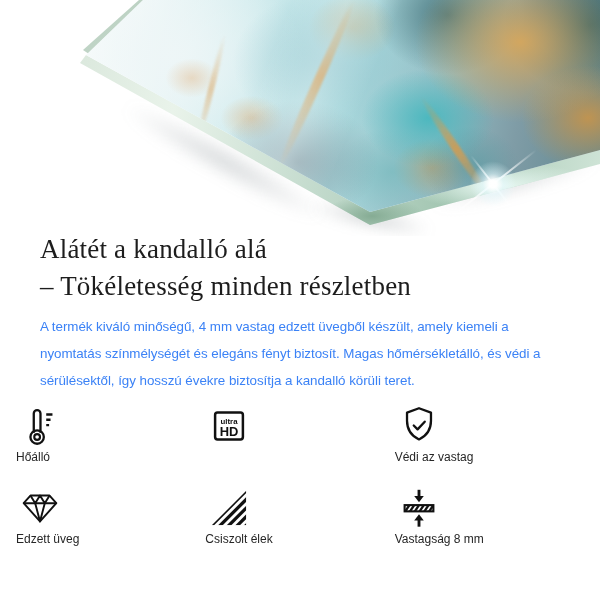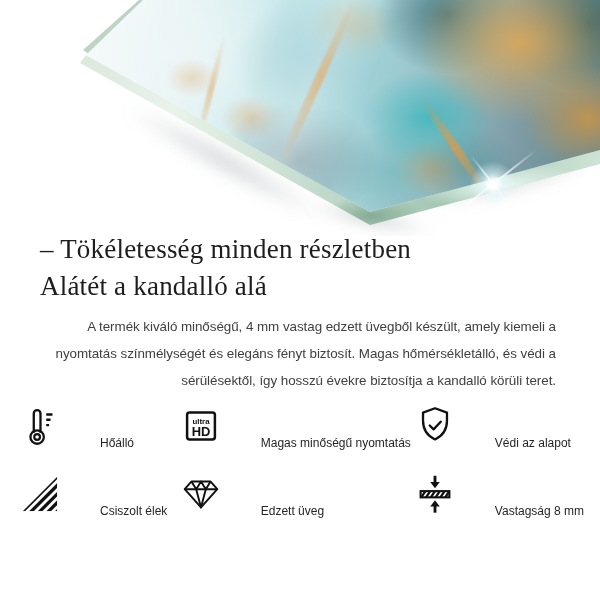--- a/index.html
+++ b/index.html
@@ -65,26 +65,26 @@
   .sparkle .ray1 { left:-55px; top:-1.2px; width:110px; height:2.4px; transform:rotate(-38deg);
         background:linear-gradient(90deg, rgba(255,255,255,0), rgba(255,255,255,.95) 42% 58%, rgba(255,255,255,0)); }
   .sparkle .ray2 { left:-36px; top:-1.2px; width:72px; height:2.4px; transform:rotate(52deg);
         background:linear-gradient(90deg, rgba(255,255,255,0), rgba(255,255,255,.9) 42% 58%, rgba(255,255,255,0)); }
 
   
   .title { position:absolute; left:40px; top:231px; color:#1d1d1d;
            font-family:"Liberation Serif", serif; font-weight:400;
            font-size:27px; line-height:37px; letter-spacing:.2px; }
   .description { position:absolute; left:40px; top:313px; width:516px;
-           font-size:13.4px; line-height:27px; color:#404040; letter-spacing:-.05px;text-align:right; }
+           font-size:13.4px; line-height:27px; color:#3b82f6; letter-spacing:-.05px; }
 
   
   .features { position:absolute; left:16px; top:402px; width:568px;
               display:grid; grid-template-columns:1fr 1fr 1fr; row-gap:20px; }
-  .feature { display:flex; flex-direction:row; align-items:flex-end;gap:36px; }
+  .feature { display:flex; flex-direction:column; align-items:flex-start; }
   .icon-box { height:48px; width:48px; display:flex; align-items:center; justify-content:center; }
   .feature-label { font-size:12px; color:#262626; white-space:nowrap; }
   svg { display:block; }
 </style>
 </head>
 <body>
 
 <div class="page">
 
   <div class="hero">
@@ -100,22 +100,22 @@
       <div class="gloss"></div>
     </div>
     <div class="sparkle">
       <div class="ray ray1"></div>
         <div class="ray ray2"></div>
         <div class="glow"></div>
     </div>
   </div>
 
   <h2 class="title">
+    <div>Alátét a kandalló alá</div>
     <div>– Tökéletesség minden részletben</div>
-    <div>Alátét a kandalló alá</div>
   </h2>
 
   <p class="description">A termék kiváló minőségű, 4 mm vastag edzett üvegből készült, amely kiemeli a nyomtatás színmélységét és elegáns fényt biztosít. Magas hőmérsékletálló, és védi a sérülésektől, így hosszú évekre biztosítja a kandalló körüli teret.</p>
 
   <div class="features">
 
     <div class="feature">
       <div class="icon-box">
         <svg width="46" height="46" viewBox="0 0 48 48" fill="none" stroke="#111" stroke-width="2.4">
           <path d="M17.5 31 V11 a3.5 3.5 0 0 1 7 0 V31"></path>
@@ -128,63 +128,62 @@
     </div>
 
     <div class="feature">
       <div class="icon-box">
         <svg width="46" height="46" viewBox="0 0 48 48">
           <rect x="9.5" y="10" width="29" height="28" rx="2.5" fill="none" stroke="#111" stroke-width="2.6"></rect>
           <text x="24" y="21.5" text-anchor="middle" font-size="8.2" font-weight="700" font-family="'Liberation Sans',sans-serif" fill="#111">ultra</text>
           <text x="24" y="34" text-anchor="middle" font-size="13.5" font-weight="700" font-family="'Liberation Sans',sans-serif" fill="#111">HD</text>
         </svg>
       </div>
-      <div class="feature-label">Magas minőségű nyomtatás</div>
     </div>
 
     <div class="feature">
       <div class="icon-box">
         <svg width="46" height="46" viewBox="0 0 48 48" fill="none" stroke="#111" stroke-width="2.4" stroke-linecap="round" stroke-linejoin="round">
           <path d="M24 5.5 L36.5 10 v8.5 c0 9.8 -5.2 16 -12.5 19.5 C16.6 34.5 11.5 28.3 11.5 18.5 V10 Z"></path>
           <path d="M18.5 23.5 l4 4 L30 19.5"></path>
         </svg>
       </div>
-      <div class="feature-label">Védi az alapot</div>
+      <div class="feature-label">Védi az vastag</div>
+    </div>
+
+    <div class="feature">
+      <div class="icon-box">
+        <svg width="46" height="46" viewBox="0 0 48 48" fill="none" stroke="#111" stroke-width="2" stroke-linejoin="round">
+          <polygon points="14,11 34,11 41,19 24,38 7,19"></polygon>
+          <path d="M7 19 H41"></path>
+          <path d="M14 11 L19 19 L24 11 L29 19 L34 11"></path>
+          <path d="M19 19 L24 38 L29 19"></path>
+        </svg>
+      </div>
+      <div class="feature-label">Edzett üveg</div>
     </div>
 
     <div class="feature">
       <div class="icon-box">
         <svg width="46" height="46" viewBox="0 0 48 48">
           <defs>
               <clipPath id="triClip">
                 <polygon points="6,42 42,6 42,42"></polygon>
               </clipPath>
             </defs>
           <g clip-path="url(#triClip)" stroke="#111" stroke-width="3.4">
             <line x1="2" y1="46" x2="46" y2="2"></line>
             <line x1="11" y1="46" x2="46" y2="11"></line>
             <line x1="20" y1="46" x2="46" y2="20"></line>
             <line x1="29" y1="46" x2="46" y2="29"></line>
             <line x1="38" y1="46" x2="46" y2="38"></line>
           </g>
         </svg>
       </div>
       <div class="feature-label">Csiszolt élek</div>
-    </div>
-
-    <div class="feature">
-      <div class="icon-box">
-        <svg width="46" height="46" viewBox="0 0 48 48" fill="none" stroke="#111" stroke-width="2" stroke-linejoin="round">
-          <polygon points="14,11 34,11 41,19 24,38 7,19"></polygon>
-          <path d="M7 19 H41"></path>
-          <path d="M14 11 L19 19 L24 11 L29 19 L34 11"></path>
-          <path d="M19 19 L24 38 L29 19"></path>
-        </svg>
-      </div>
-      <div class="feature-label">Edzett üveg</div>
     </div>
 
     <div class="feature">
       <div class="icon-box">
         <svg width="46" height="46" viewBox="0 0 48 48">
           <line x1="24" y1="5" x2="24" y2="12" stroke="#111" stroke-width="3"></line>
           <polygon points="19,11.5 29,11.5 24,18" fill="#111"></polygon>
           <defs>
               <clipPath id="barClip">
                 <rect x="9" y="21" width="30" height="6.5"></rect>

